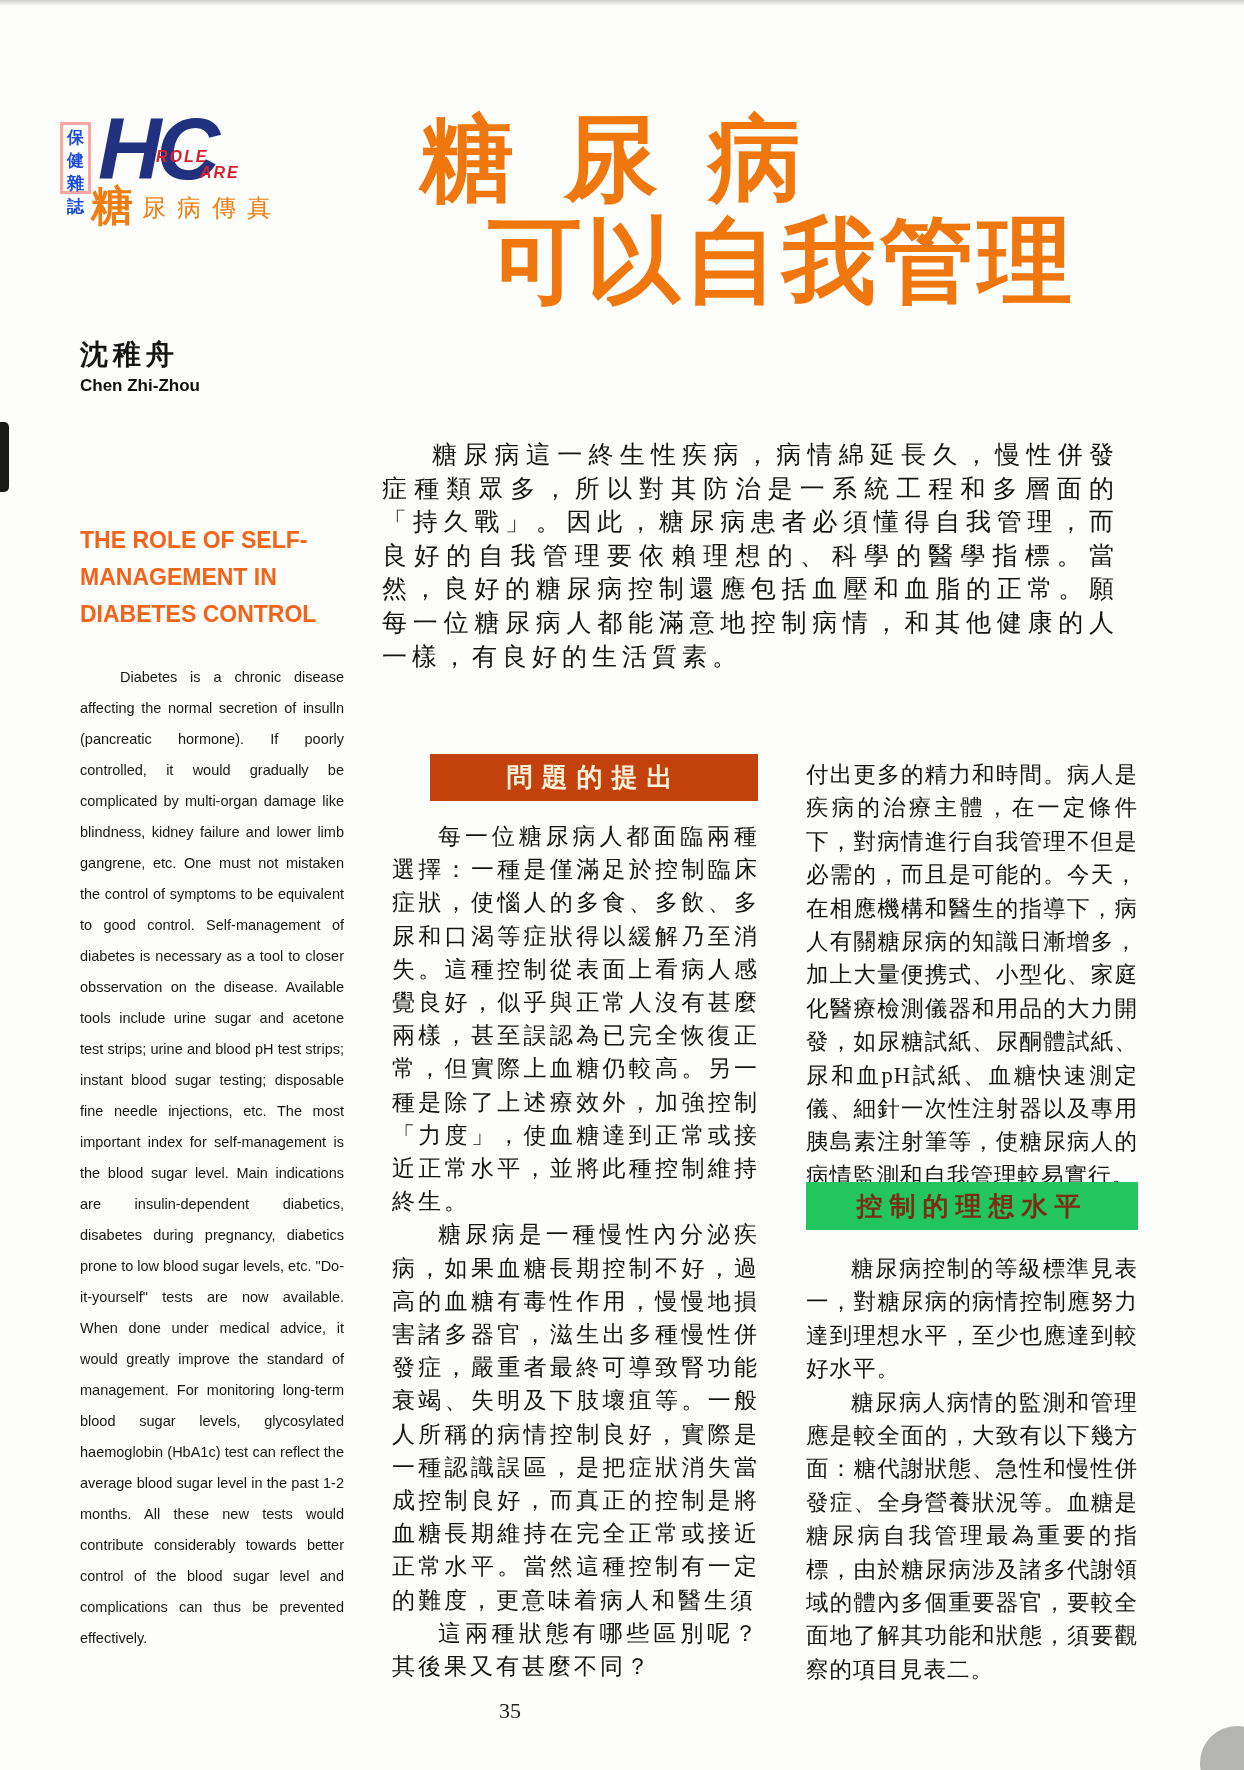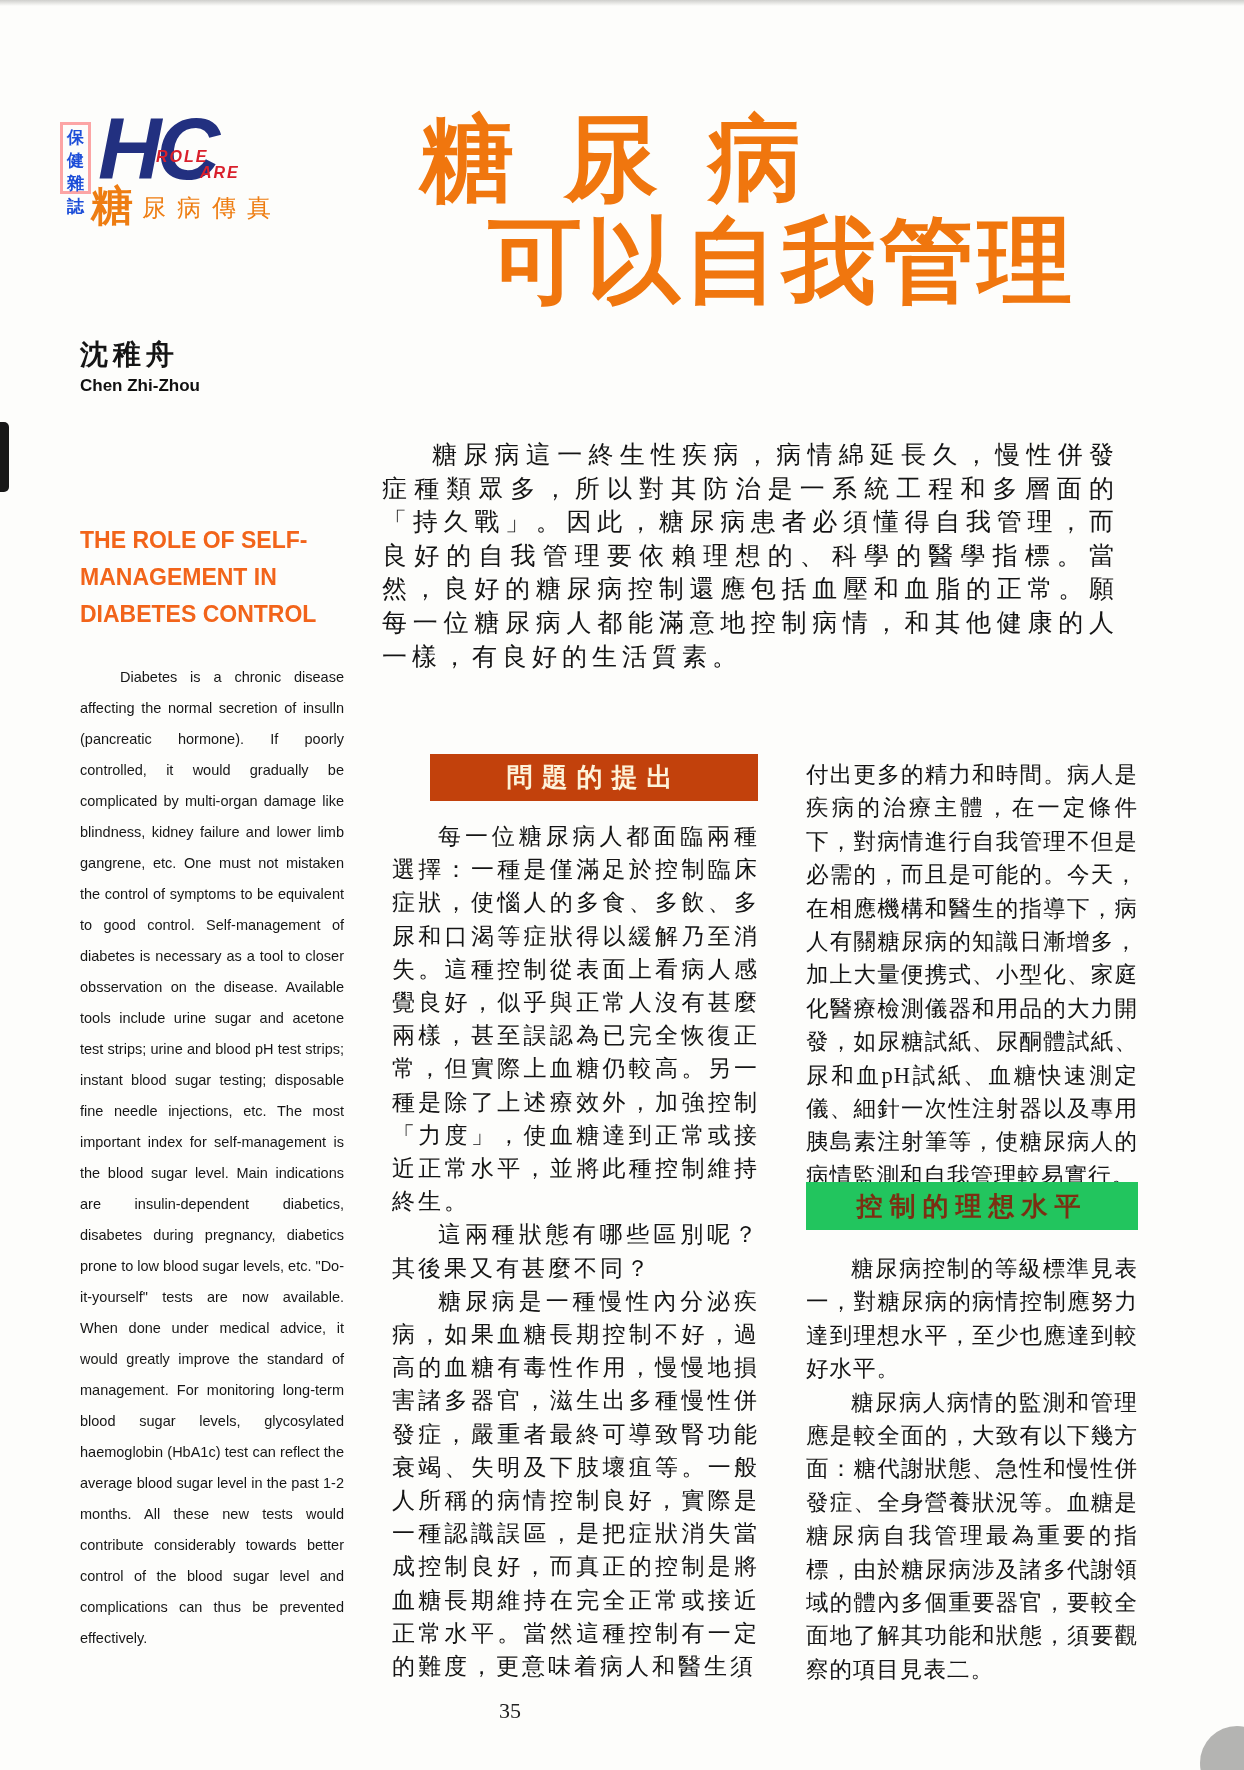--- a/index.html
+++ b/index.html
@@ -104,22 +104,22 @@
   <div class="intro">糖尿病這一終生性疾病，病情綿延長久，慢性併發症種類眾多，所以對其防治是一系統工程和多層面的「持久戰」。因此，糖尿病患者必須懂得自我管理，而良好的自我管理要依賴理想的、科學的醫學指標。當然，良好的糖尿病控制還應包括血壓和血脂的正常。願每一位糖尿病人都能滿意地控制病情，和其他健康的人一樣，有良好的生活質素。</div>
 
   <div class="col-left-heading">THE ROLE OF SELF-
 MANAGEMENT IN
 DIABETES CONTROL</div>
   <div class="col-left-body">Diabetes is a chronic disease affecting the normal secretion of insulln (pancreatic hormone). If poorly controlled, it would gradually be complicated by multi-organ damage like blindness, kidney failure and lower limb gangrene, etc. One must not mistaken the control of symptoms to be equivalent to good control. Self-management of diabetes is necessary as a tool to closer obsservation on the disease. Available tools include urine sugar and acetone test strips; urine and blood pH test strips; instant blood sugar testing; disposable fine needle injections, etc. The most important index for self-management is the blood sugar level. Main indications are insulin-dependent diabetics, disabetes during pregnancy, diabetics prone to low blood sugar levels, etc. "Do-it-yourself" tests are now available. When done under medical advice, it would greatly improve the standard of management. For monitoring long-term blood sugar levels, glycosylated haemoglobin (HbA1c) test can reflect the average blood sugar level in the past 1-2 months. All these new tests would contribute considerably towards better control of the blood sugar level and complications can thus be prevented effectively.</div>
 
   <div class="col-mid-box">問題的提出</div>
   <div class="col-mid-body">
     <p>每一位糖尿病人都面臨兩種選擇：一種是僅滿足於控制臨床症狀，使惱人的多食、多飲、多尿和口渴等症狀得以緩解乃至消失。這種控制從表面上看病人感覺良好，似乎與正常人沒有甚麼兩樣，甚至誤認為已完全恢復正常，但實際上血糖仍較高。另一種是除了上述療效外，加強控制「力度」，使血糖達到正常或接近正常水平，並將此種控制維持終生。</p>
+    <p>糖尿病是一種慢性內分泌疾病，如果血糖長期控制不好，過高的血糖有毒性作用，慢慢地損害諸多器官，滋生出多種慢性併發症，嚴重者最終可導致腎功能衰竭、失明及下肢壞疽等。一般人所稱的病情控制良好，實際是一種認識誤區，是把症狀消失當成控制良好，而真正的控制是將血糖長期維持在完全正常或接近正常水平。當然這種控制有一定的難度，更意味着病人和醫生須</p>
     <p>這兩種狀態有哪些區別呢？其後果又有甚麼不同？</p>
-    <p>糖尿病是一種慢性內分泌疾病，如果血糖長期控制不好，過高的血糖有毒性作用，慢慢地損害諸多器官，滋生出多種慢性併發症，嚴重者最終可導致腎功能衰竭、失明及下肢壞疽等。一般人所稱的病情控制良好，實際是一種認識誤區，是把症狀消失當成控制良好，而真正的控制是將血糖長期維持在完全正常或接近正常水平。當然這種控制有一定的難度，更意味着病人和醫生須</p>
   </div>
 
   <div class="col-right-top">付出更多的精力和時間。病人是疾病的治療主體，在一定條件下，對病情進行自我管理不但是必需的，而且是可能的。今天，在相應機構和醫生的指導下，病人有關糖尿病的知識日漸增多，加上大量便携式、小型化、家庭化醫療檢測儀器和用品的大力開發，如尿糖試紙、尿酮體試紙、尿和血pH試紙、血糖快速測定儀、細針一次性注射器以及專用胰島素注射筆等，使糖尿病人的病情監測和自我管理較易實行。</div>
   <div class="col-right-box">控制的理想水平</div>
   <div class="col-right-bottom">
     <p>糖尿病控制的等級標準見表一，對糖尿病的病情控制應努力達到理想水平，至少也應達到較好水平。</p>
     <p>糖尿病人病情的監測和管理應是較全面的，大致有以下幾方面：糖代謝狀態、急性和慢性併發症、全身營養狀況等。血糖是糖尿病自我管理最為重要的指標，由於糖尿病涉及諸多代謝領域的體內多個重要器官，要較全面地了解其功能和狀態，須要觀察的項目見表二。</p>
   </div>
 
   <div class="page-num">35</div>

